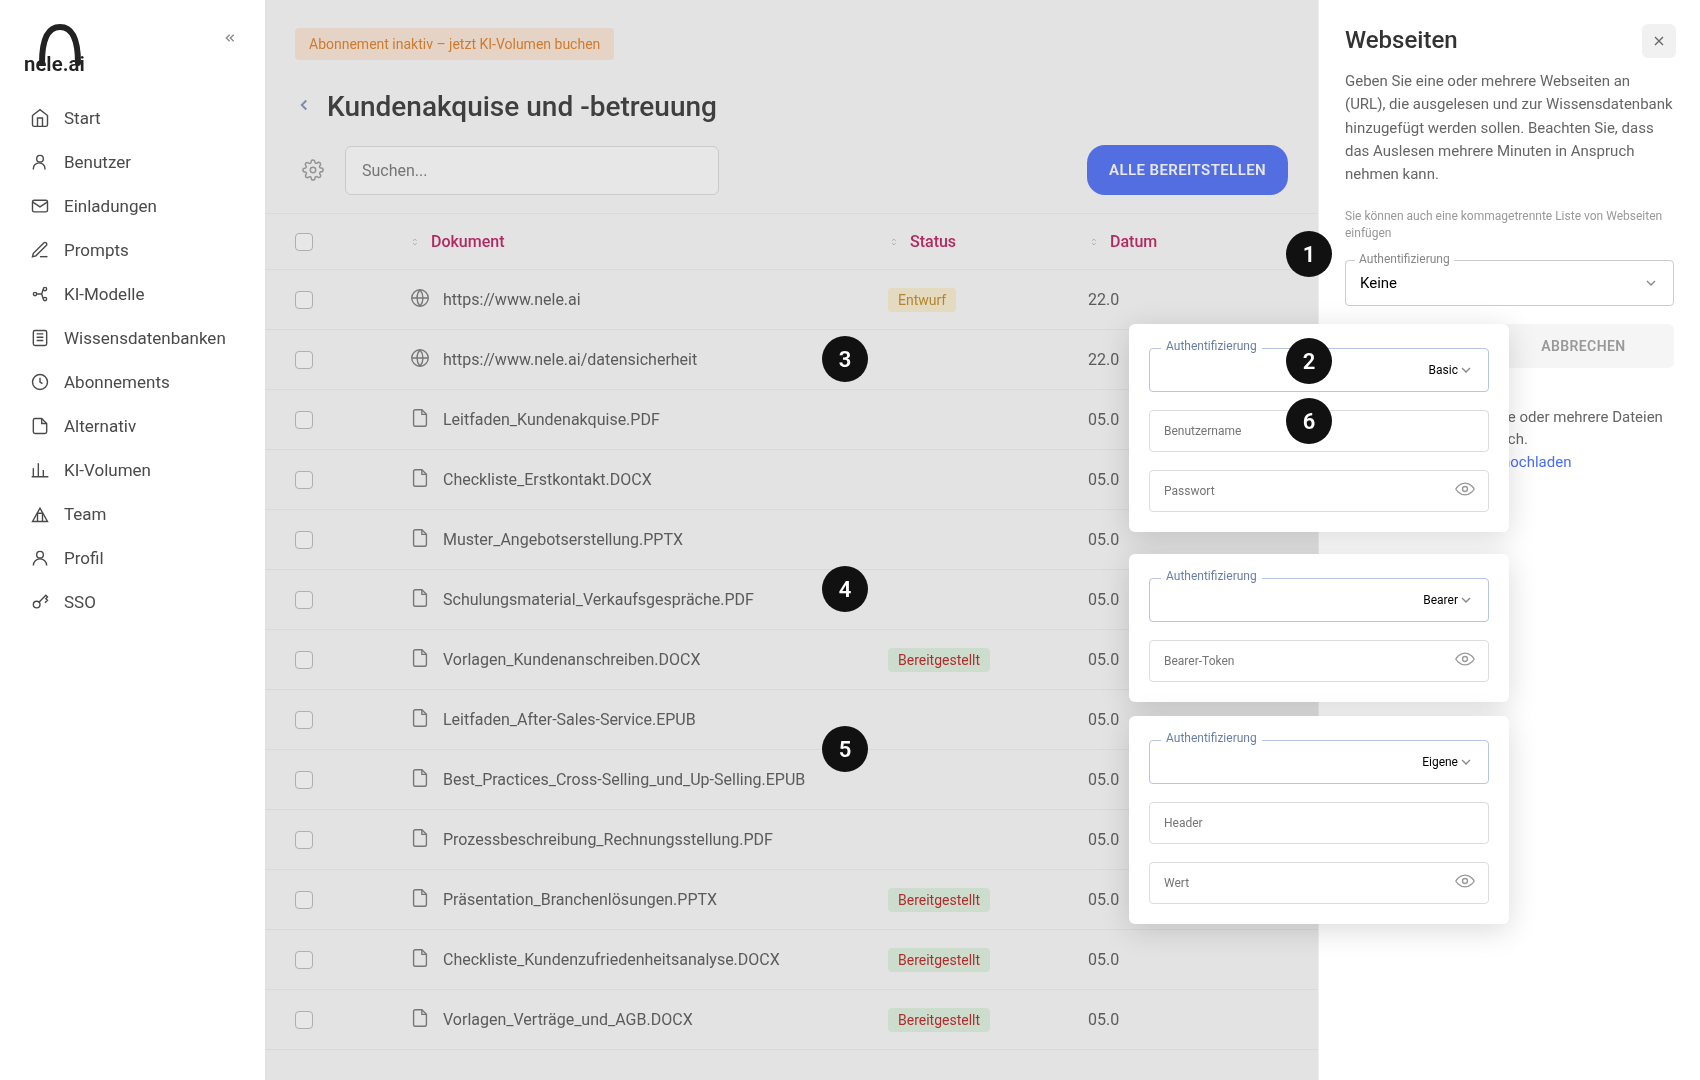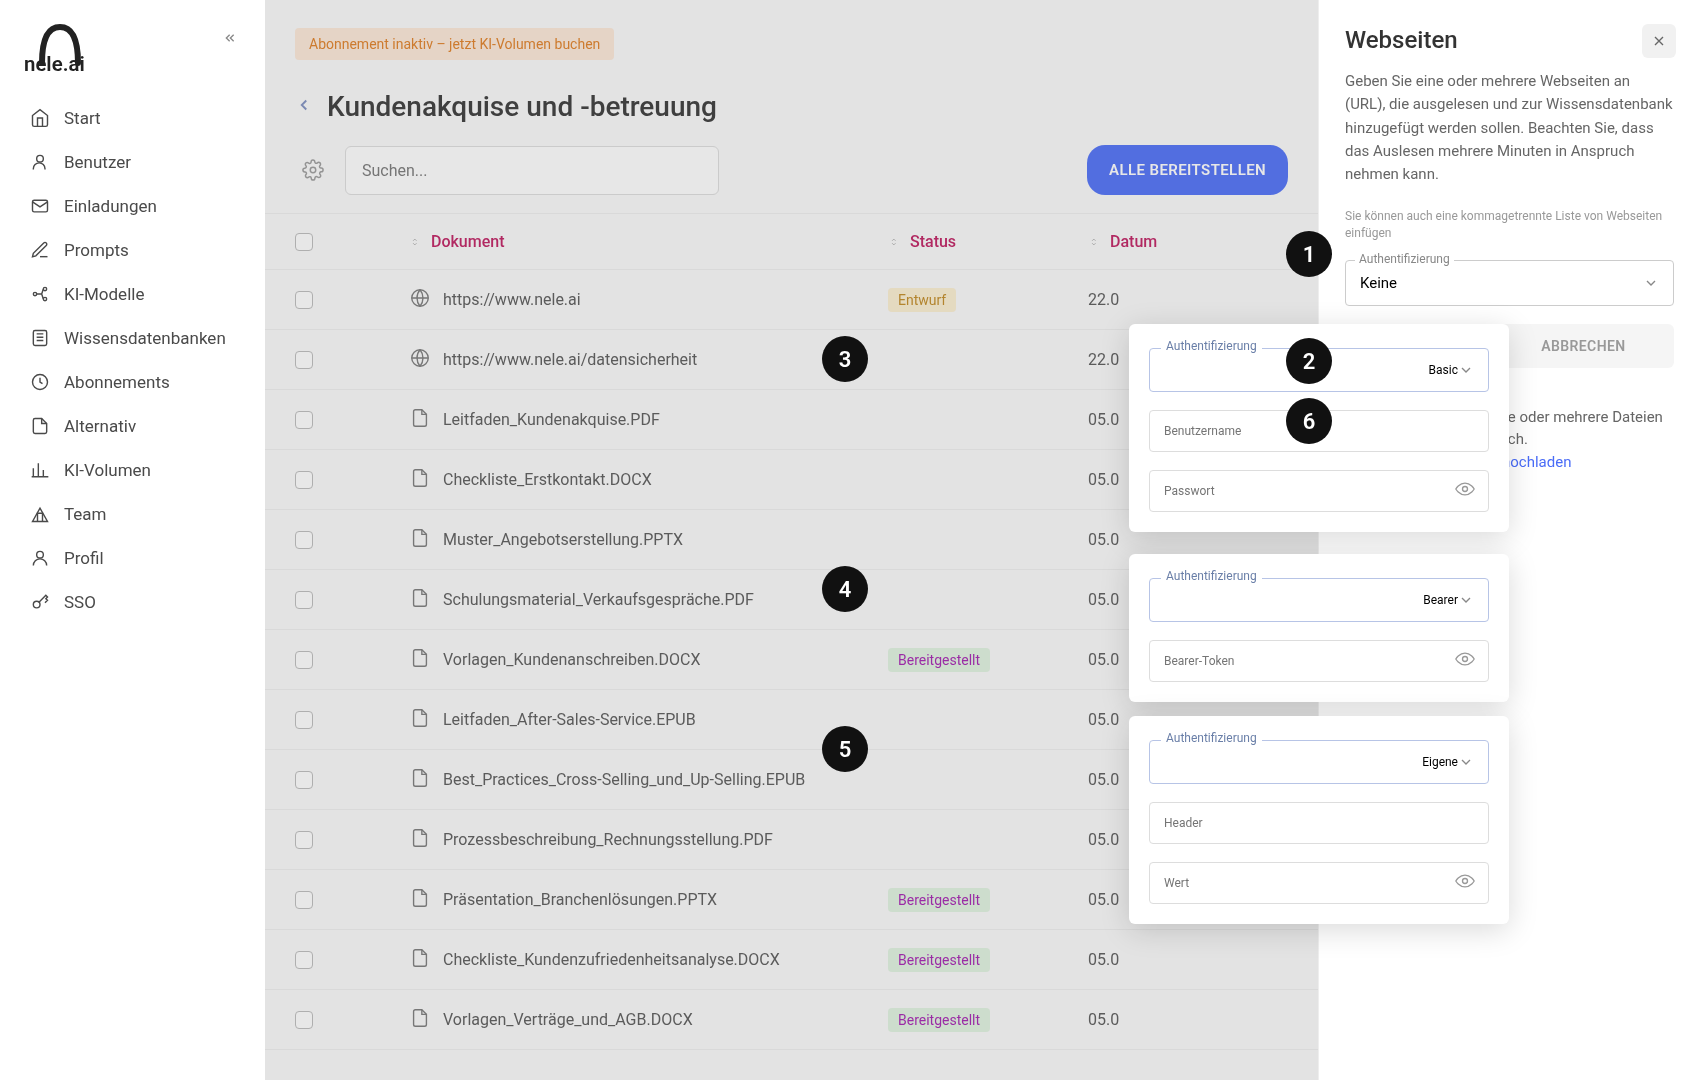--- a/index.html
+++ b/index.html
@@ -24,21 +24,21 @@
 .search { flex: 1; max-width: 650px; border: 1px solid #ddd; border-radius: 6px; padding: 14px 16px; font-size: 16px; background:#fff; }
 .provide-btn { background:#4a6cf7; color:#fff; border:none; padding:16px 22px; border-radius:18px; font-size:15px; font-weight:600; letter-spacing:0.4px; cursor:pointer; }
 .table { border-top:1px solid #eee; }
 .thead, .trow { display:grid; grid-template-columns: 64px 1fr 200px 200px; align-items:center; border-bottom:1px solid #eee; padding:0 30px; }
 .thead { height:56px; color:#be185d; font-size:16px; font-weight:500; }
 .thead .hcell { display:flex; align-items:center; gap:8px; }
 .trow { height:60px; font-size:16px; color:#555; }
 .doc-cell { display:flex; align-items:center; gap:12px; padding-left:50px; }
 .ficon { width:22px; height:22px; stroke:#777; fill:none; stroke-width:1.5; }
 .badge { display:inline-block; padding:4px 10px; border-radius:4px; font-size:14px; }
-.badge.green { background:#e0f3e0; color:#a21caf; }
+.badge.green { background:#e0f3e0; color:#b91c1c; }
 .badge.yellow { background:#fcefd0; color:#c0881e; }
 .cb { width:18px; height:18px; border:1.5px solid #bbb; border-radius:4px; background:#fff; }
 .sorter { width:14px; height:14px; stroke:#888; }
 
 .rpanel { width:382px; background:#fff; height:100%; border-left:1px solid #eee; padding:26px; position:relative; }
 .rpanel h2 { font-size:24px; font-weight:500; color:#333; margin-bottom:16px;}
 .close-btn { position:absolute; top:24px; right:24px; background:#f1f1f1; border:none; width:34px; height:34px; border-radius:6px; cursor:pointer; display:flex; align-items:center; justify-content:center; }
 .rpanel p.desc { font-size:15px; color:#666; line-height:1.55; margin-bottom:22px; }
 .field { position:relative; margin-bottom:6px; }
 .field input, .field .select { width:100%; border:1px solid #ccc; border-radius:4px; padding:13px 14px; font-size:15px; background:#fff; }

